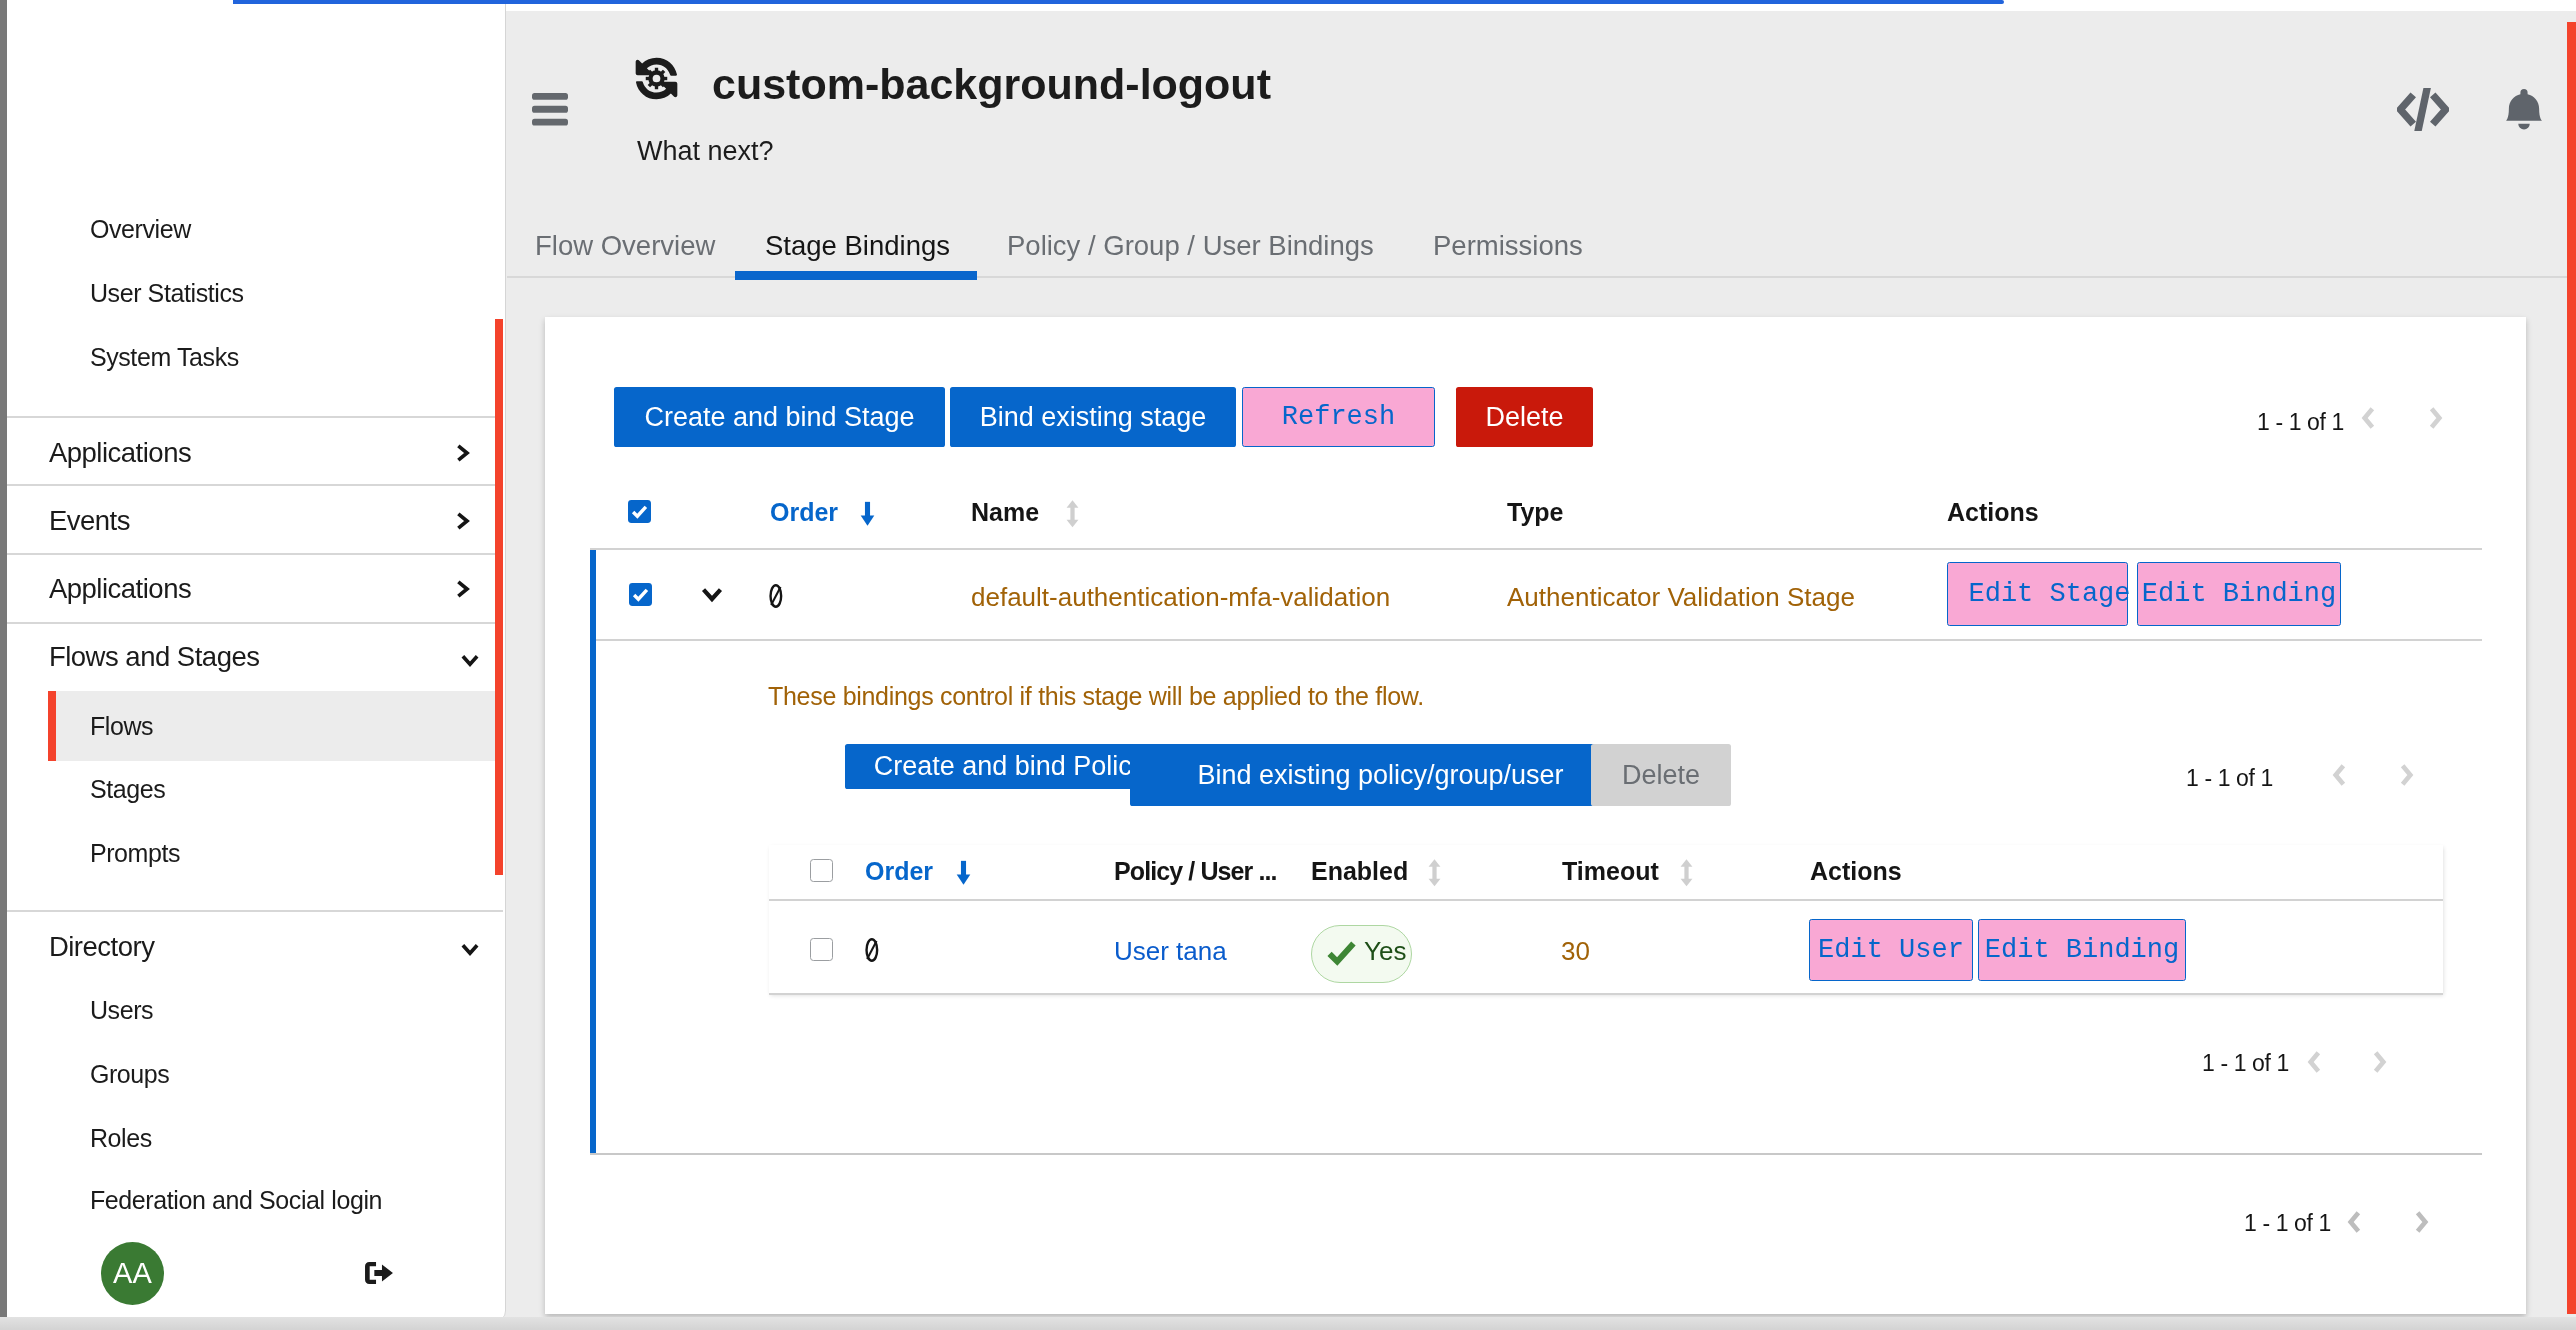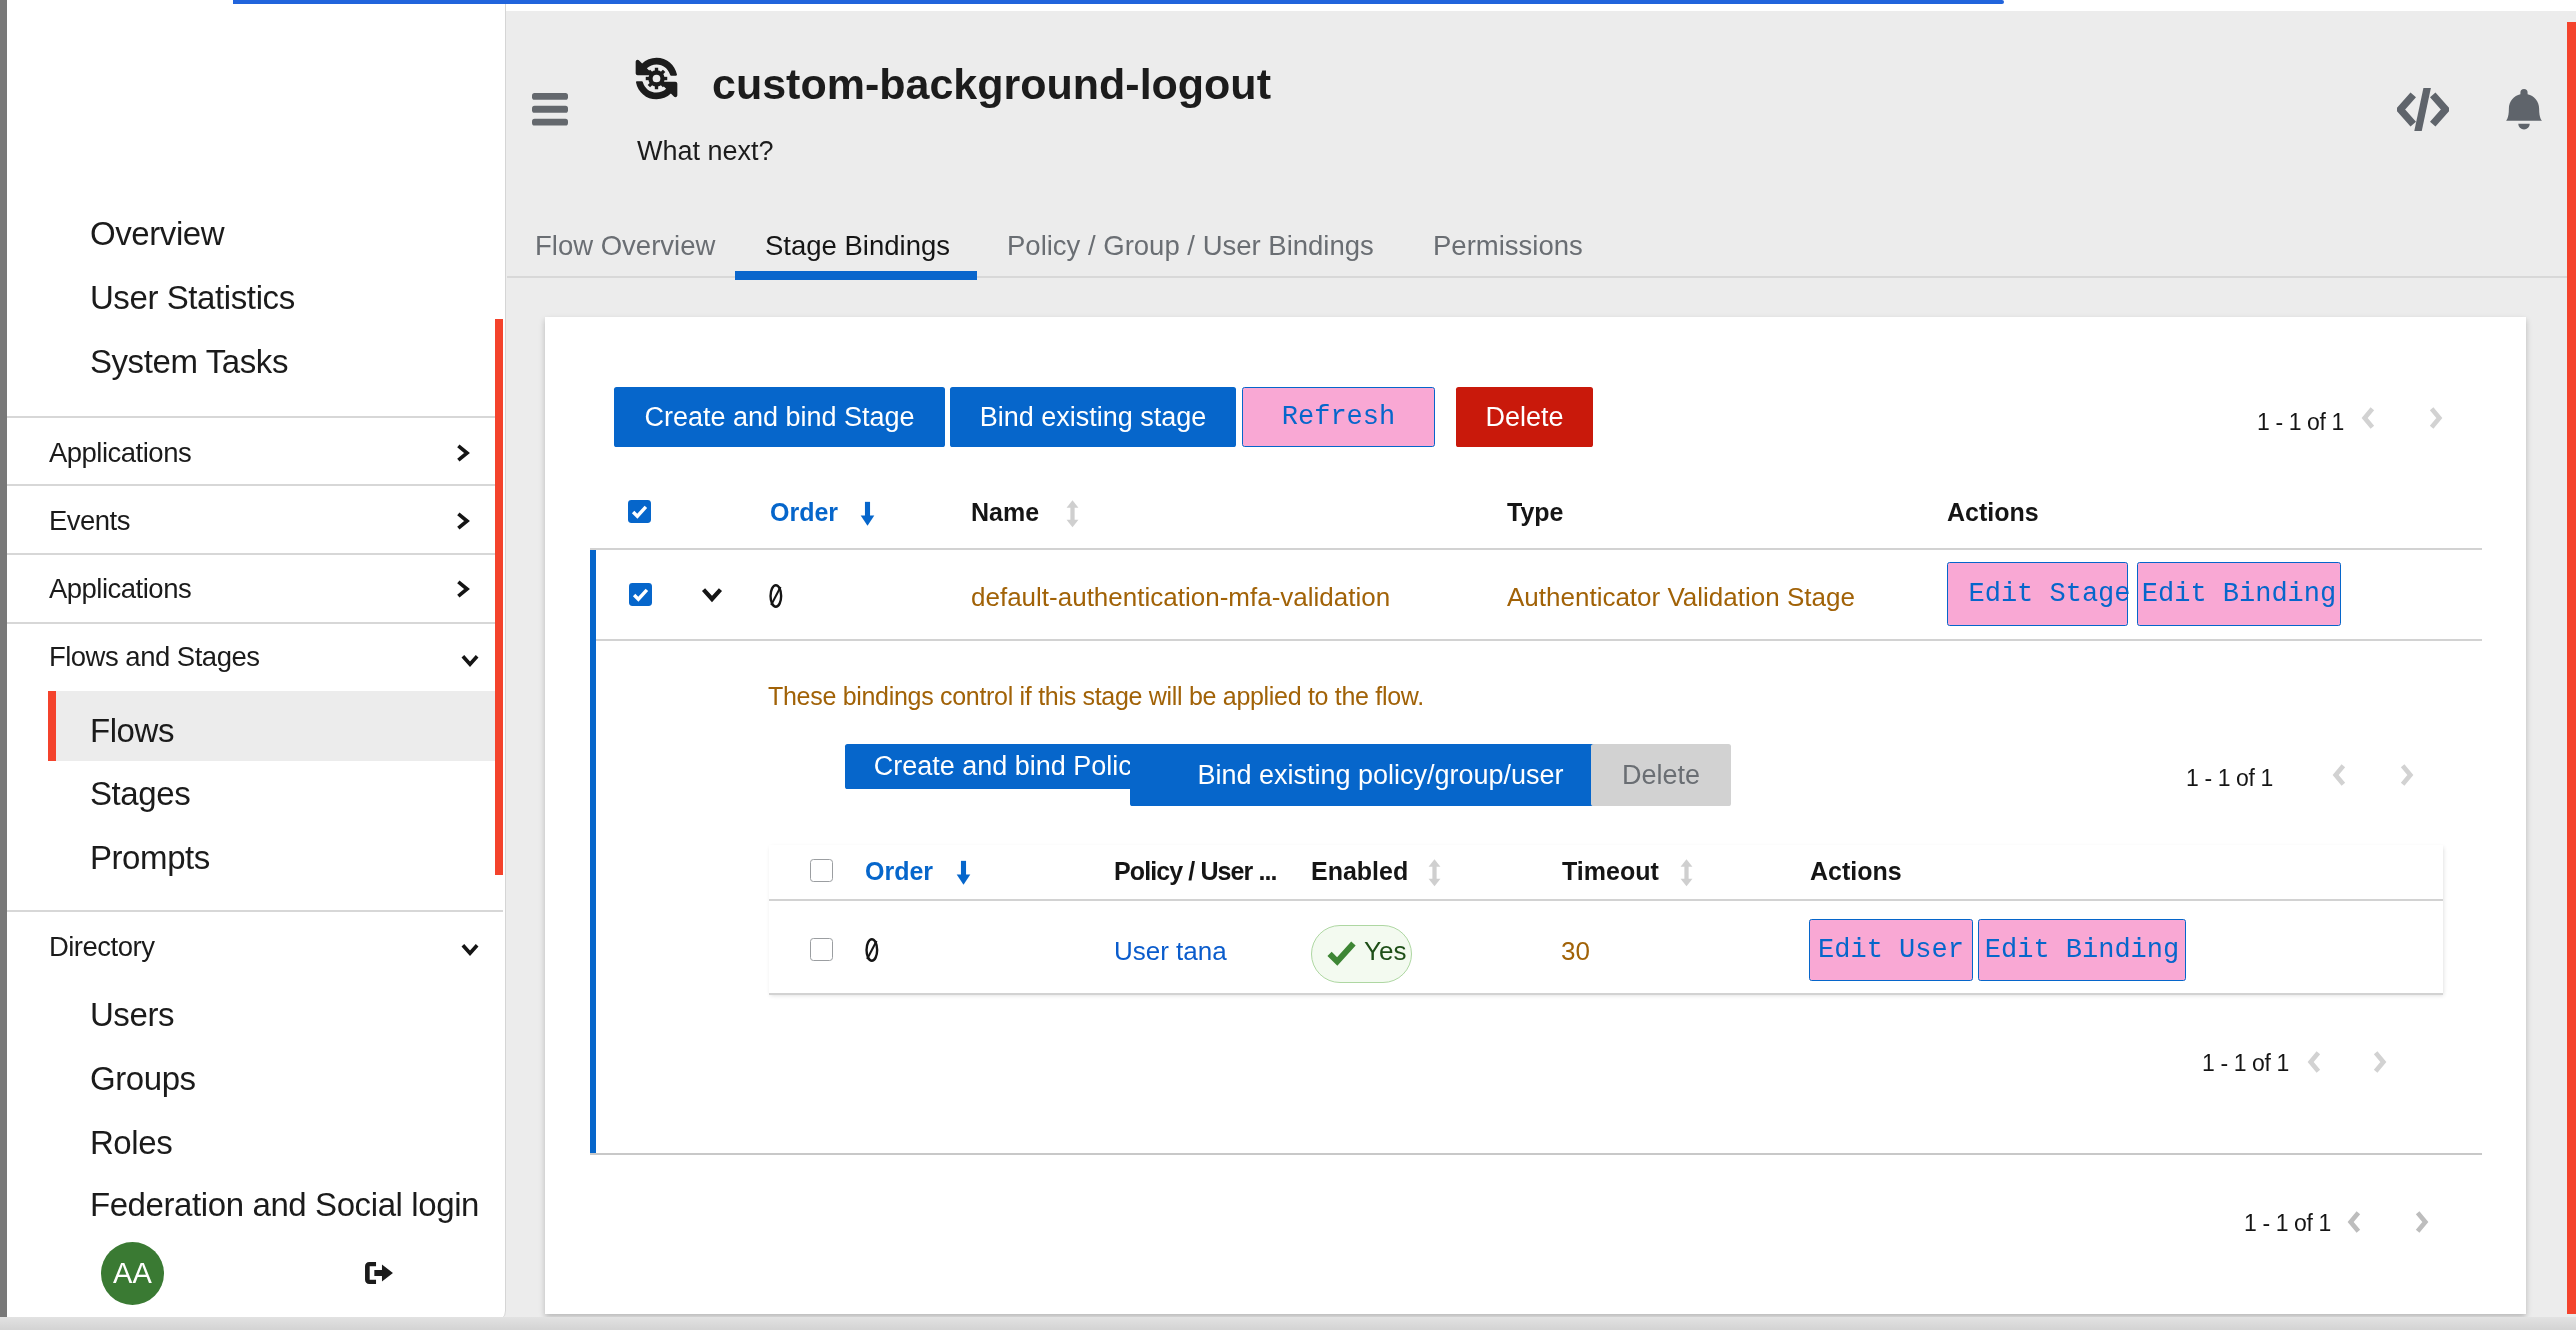--- a/index.html
+++ b/index.html
@@ -9,21 +9,21 @@
 
   
   #winedge { left:0; top:0; width:6.9px; height:1331px; background:#787878; }
   #topwhite { left:6.9px; top:0; width:2569px; height:11px; background:#ffffff; }
   #topline { left:233px; top:0; width:1771px; height:4.3px; background:#2164dc; border-radius:0 3.4px 3.4px 0; z-index:60; }
   #botstrip { left:0; top:1317px; width:2576px; height:13.7px; background:linear-gradient(#e2e2e2,#d2d2d2); }
 
   
   #sidebar { left:6.9px; top:0px; width:499px; height:1321px; background:#ffffff; border-right:1.7px solid #d5d5d5; border-radius:0 0 10.3px 0; }
   .nav { font-size:27.5px; color:#1b1b1b; position:absolute; white-space:nowrap; letter-spacing:-0.5px; }
-  .nav2 { font-size:33px; color:#1b1b1b; position:absolute; white-space:nowrap; letter-spacing:-0.4px; }
+  .nav2 { font-size:25px; color:#1b1b1b; position:absolute; white-space:nowrap; letter-spacing:-0.4px; }
   .navdiv { position:absolute; left:0; height:1.7px; background:#d7d7d7; width:496px; }
   .chev { position:absolute; }
   #sb-thumb { left:488px; top:319px; width:8.6px; height:556px; background:#f4432c; position:absolute; }
 
   
   #content { left:507px; top:11px; width:2069px; height:1320px; background:#ececec; }
   #pg-thumb { left:2567px; top:21.5px; width:9.4px; height:1292px; background:#f4432c; }
 
   #title { left:712px; top:60px; font-size:43px; font-weight:bold; letter-spacing:0px; color:#1c1c1c; }
   #subtitle { left:637px; top:136px; font-size:27px; color:#1c1c1c; }

